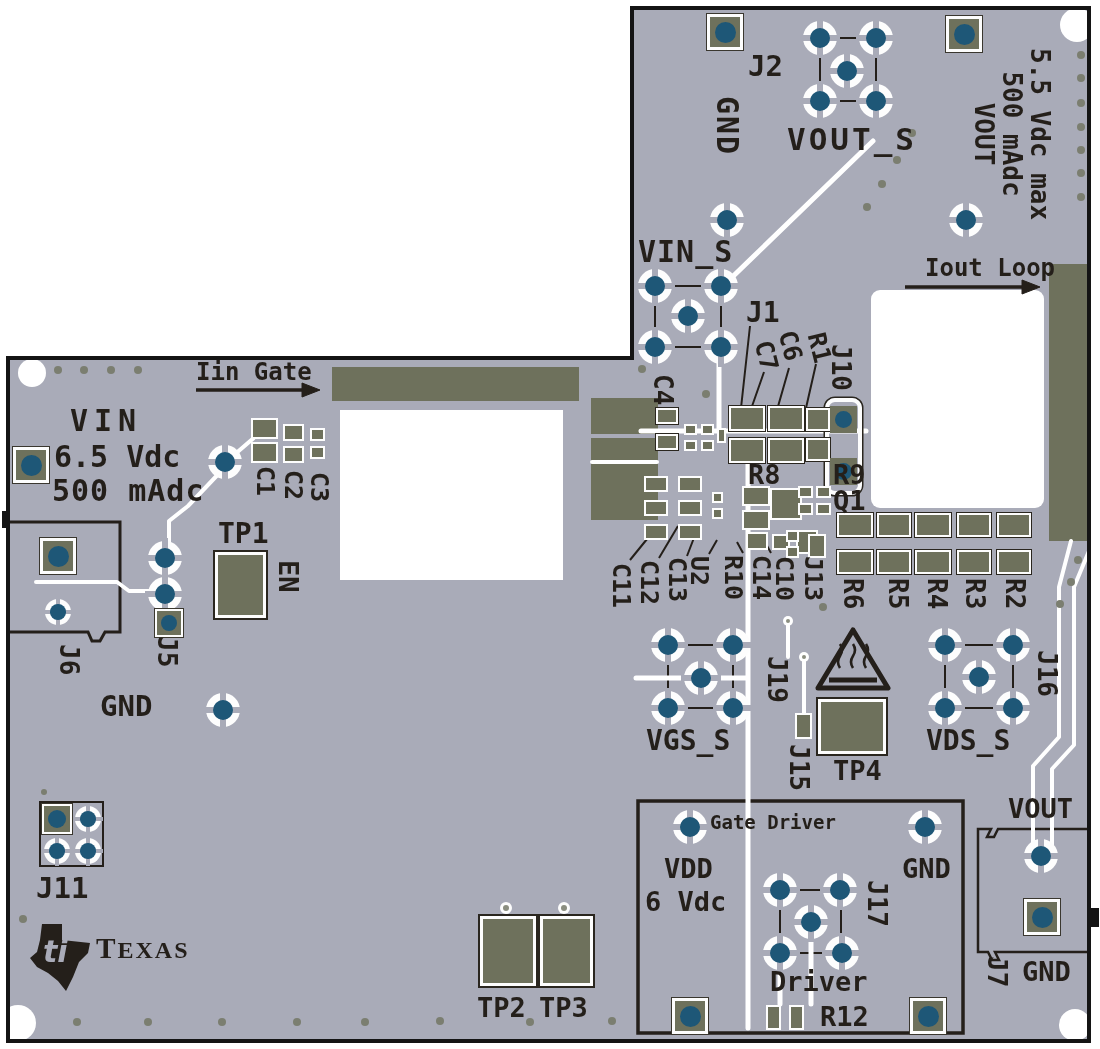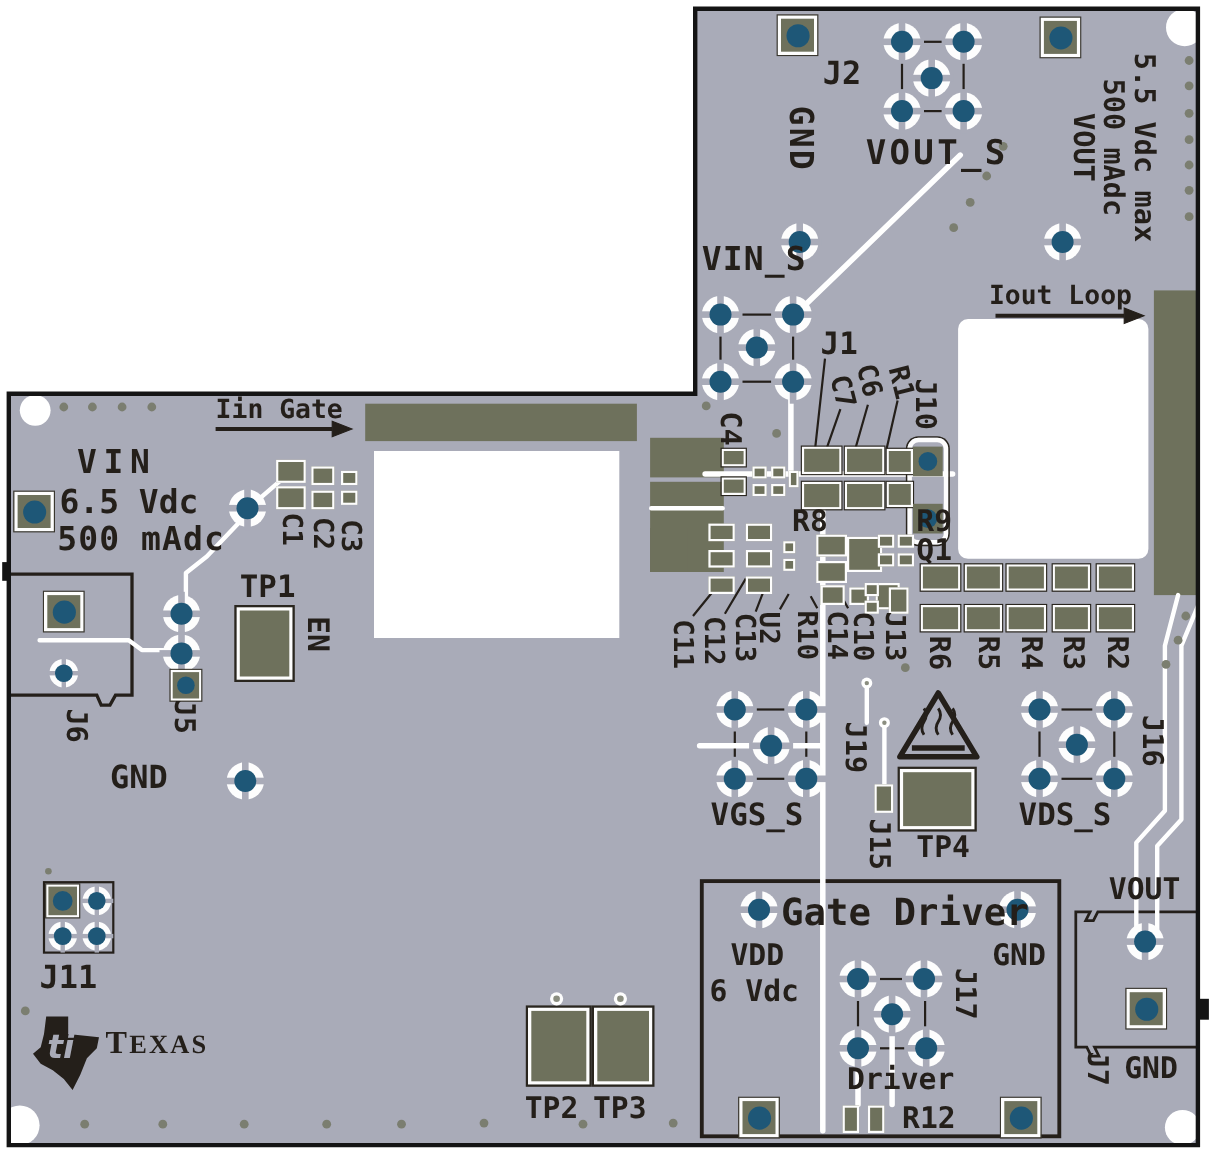--- a/index.html
+++ b/index.html
@@ -384,42 +384,42 @@
   <text x="17" y="40" font-family="DejaVu Sans, sans-serif" font-style="italic" font-weight="bold" font-size="30" fill="#a9abb8">ti</text>
 </svg>
 <div class="logo-line" style="left:96px;top:934px;font-size:24px;letter-spacing:2px">Texas</div>
 
 <div class="lbl" style="left:748px;top:52px;font-size:29px">J2</div>
 <div class="lbl v" style="left:742px;top:96px;font-size:30px;letter-spacing:2px">GND</div>
 <div class="lbl" style="left:787px;top:124px;font-size:31px;letter-spacing:3px">VOUT_S</div>
 <div class="lbl v" style="left:1054px;top:36px;font-size:26px;line-height:1.08;text-align:center;width:196px">5.5 Vdc max
 500 mAdc
 VOUT</div>
-<div class="lbl" style="left:638px;top:221px;font-size:30px;letter-spacing:1px">VIN_S</div>
-<div class="lbl" style="left:899px;top:256px;font-size:24px">Iout Loop</div>
+<div class="lbl" style="left:638px;top:237px;font-size:30px;letter-spacing:1px">VIN_S</div>
+<div class="lbl" style="left:925px;top:256px;font-size:24px">Iout Loop</div>
 <div class="lbl" style="left:196px;top:360px;font-size:24px">Iin Gate</div>
 <div class="lbl" style="left:70px;top:406px;font-size:30px;letter-spacing:6px">VIN</div>
 <div class="lbl" style="left:54px;top:442px;font-size:30px">6.5 Vdc</div>
 <div class="lbl" style="left:52px;top:476px;font-size:30px;letter-spacing:1px">500 mAdc</div>
 <div class="lbl v" style="left:278px;top:466px;font-size:25px">C1</div>
 <div class="lbl v" style="left:306px;top:470px;font-size:25px">C2</div>
 <div class="lbl v" style="left:332px;top:472px;font-size:25px">C3</div>
 <div class="lbl" style="left:218px;top:520px;font-size:28px">TP1</div>
 <div class="lbl v" style="left:302px;top:560px;font-size:27px">EN</div>
 <div class="lbl v" style="left:180px;top:636px;font-size:26px">J5</div>
 <div class="lbl v" style="left:82px;top:644px;font-size:26px">J6</div>
 <div class="lbl" style="left:100px;top:692px;font-size:29px">GND</div>
 <div class="lbl" style="left:36px;top:874px;font-size:29px">J11</div>
 <div class="lbl v" style="left:676px;top:374px;font-size:26px">C4</div>
 <div class="lbl" style="left:746px;top:299px;font-size:28px">J1</div>
 <div class="lbl a" style="left:775px;top:338px;font-size:25px">C7</div>
 <div class="lbl a" style="left:799px;top:328px;font-size:25px">C6</div>
 <div class="lbl a" style="left:828px;top:330px;font-size:25px">R1</div>
 <div class="lbl v" style="left:854px;top:344px;font-size:26px">J10</div>
-<div class="lbl" style="left:720px;top:461px;font-size:27px">R8</div>
+<div class="lbl" style="left:748px;top:461px;font-size:27px">R8</div>
 <div class="lbl" style="left:833px;top:461px;font-size:27px">R9</div>
 <div class="lbl" style="left:833px;top:487px;font-size:27px">Q1</div>
 <div class="lbl v" style="left:634px;top:563px;font-size:25px">C11</div>
 <div class="lbl v" style="left:662px;top:560px;font-size:25px">C12</div>
 <div class="lbl v" style="left:690px;top:557px;font-size:25px">C13</div>
 <div class="lbl v" style="left:712px;top:556px;font-size:25px">U2</div>
 <div class="lbl v" style="left:746px;top:555px;font-size:25px">R10</div>
 <div class="lbl v" style="left:774px;top:555px;font-size:25px">C14</div>
 <div class="lbl v" style="left:797px;top:556px;font-size:25px">C10</div>
 <div class="lbl v" style="left:826px;top:556px;font-size:25px">J13</div>
@@ -427,21 +427,21 @@
 <div class="lbl v" style="left:911px;top:578px;font-size:26px">R5</div>
 <div class="lbl v" style="left:950px;top:578px;font-size:26px">R4</div>
 <div class="lbl v" style="left:988px;top:578px;font-size:26px">R3</div>
 <div class="lbl v" style="left:1028px;top:578px;font-size:26px">R2</div>
 <div class="lbl" style="left:646px;top:727px;font-size:28px">VGS_S</div>
 <div class="lbl v" style="left:790px;top:656px;font-size:26px">J19</div>
 <div class="lbl v" style="left:812px;top:744px;font-size:26px">J15</div>
 <div class="lbl" style="left:833px;top:757px;font-size:27px">TP4</div>
 <div class="lbl" style="left:926px;top:727px;font-size:28px">VDS_S</div>
 <div class="lbl v" style="left:1060px;top:650px;font-size:26px">J16</div>
-<div class="lbl" style="left:710px;top:813px;font-size:34px">Gate Driver</div>
+<div class="lbl" style="left:710px;top:813px;font-size:19px">Gate Driver</div>
 <div class="lbl" style="left:664px;top:855px;font-size:27px">VDD</div>
 <div class="lbl" style="left:645px;top:888px;font-size:27px">6 Vdc</div>
 <div class="lbl" style="left:902px;top:855px;font-size:27px">GND</div>
 <div class="lbl v" style="left:890px;top:880px;font-size:26px">J17</div>
 <div class="lbl" style="left:770px;top:968px;font-size:27px">Driver</div>
 <div class="lbl" style="left:820px;top:1003px;font-size:27px">R12</div>
 <div class="lbl" style="left:1008px;top:795px;font-size:27px">VOUT</div>
 <div class="lbl v" style="left:1010px;top:956px;font-size:26px">J7</div>
 <div class="lbl" style="left:1022px;top:958px;font-size:27px">GND</div>
 <div class="lbl" style="left:477px;top:994px;font-size:27px">TP2</div>

